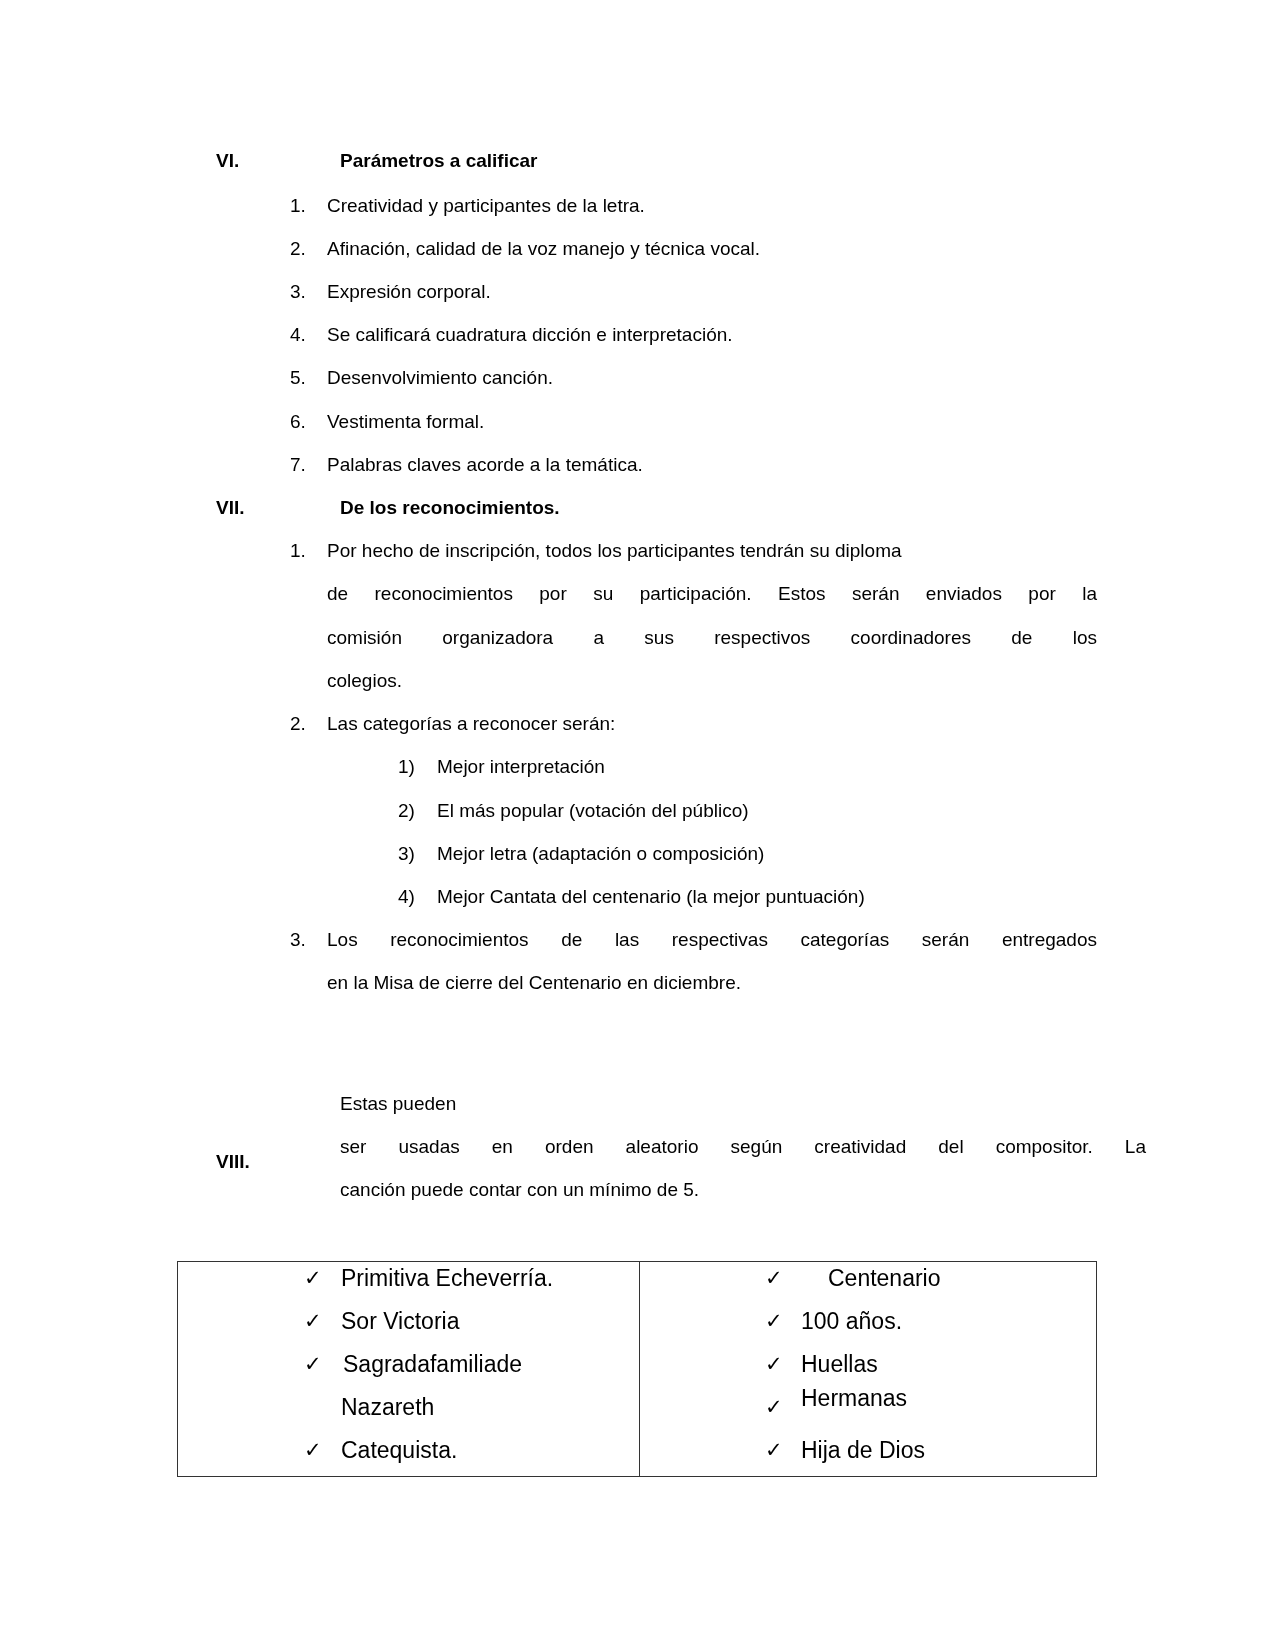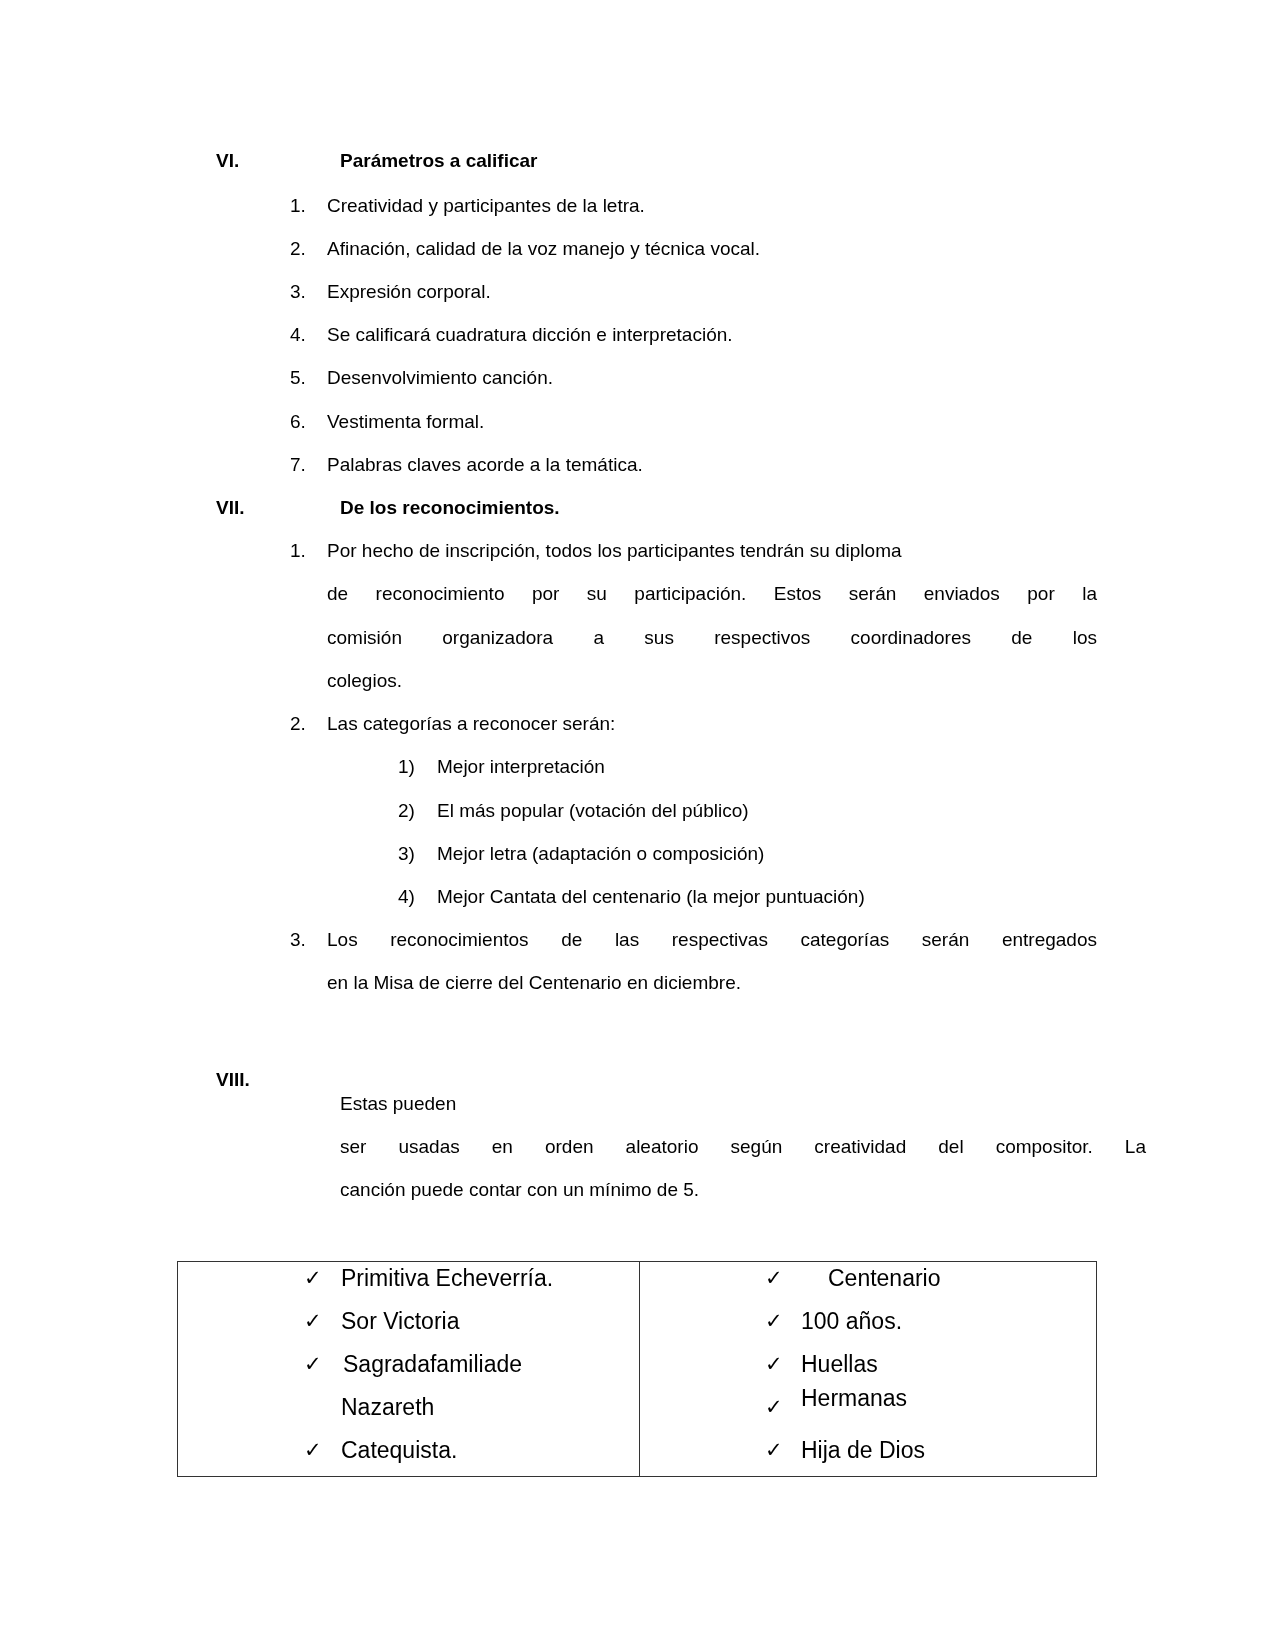--- a/index.html
+++ b/index.html
@@ -41,41 +41,41 @@
 <div class="line num" style="top:451px">7.</div>
 <div class="line text" style="top:451px">Palabras claves acorde a la temática.</div>
 
 <div class="line bold roman" style="top:494px">VII.</div>
 <div class="line bold heading" style="top:494px">De los reconocimientos.</div>
 
 <div class="line num" style="top:537px">1.</div>
 <div class="line text just" style="top:537px; width:770px">
     <span>Por hecho de inscripción, todos los participantes tendrán su diploma</span>
   </div>
-<div class="line text" style="top:580px; width:770px; text-align:justify; text-align-last:justify">de reconocimiento por su participación. Estos serán enviados por la</div>
+<div class="line text" style="top:580px; width:770px; text-align:justify; text-align-last:justify">de reconocimientos por su participación. Estos serán enviados por la</div>
 <div class="line text" style="top:624px; width:770px; text-align:justify; text-align-last:justify">comisión organizadora a sus respectivos coordinadores de los</div>
 <div class="line text" style="top:667px">colegios.</div>
 
 <div class="line num" style="top:710px">2.</div>
 <div class="line text" style="top:710px">Las categorías a reconocer serán:</div>
 
 <div class="line subnum" style="top:753px">1)</div>
 <div class="line subtext" style="top:753px">Mejor interpretación</div>
 <div class="line subnum" style="top:797px">2)</div>
 <div class="line subtext" style="top:797px">El más popular (votación del público)</div>
 <div class="line subnum" style="top:840px">3)</div>
 <div class="line subtext" style="top:840px">Mejor letra (adaptación o composición)</div>
 <div class="line subnum" style="top:883px">4)</div>
 <div class="line subtext" style="top:883px">Mejor Cantata del centenario (la mejor puntuación)</div>
 
 <div class="line num" style="top:926px">3.</div>
 <div class="line text" style="top:926px; width:770px; text-align:justify; text-align-last:justify">Los reconocimientos de las respectivas categorías serán entregados</div>
 <div class="line text" style="top:969px">en la Misa de cierre del Centenario en diciembre.</div>
 
-<div class="line bold roman" style="top:1066px">VIII.</div>
+<div class="line bold roman" style="top:1148px">VIII.</div>
 <div class="line heading" style="top:1090px; width:806px; display:flex; justify-content:space-between">
   <span>Estas pueden</span>
 </div>
 <div class="line heading" style="top:1133px; width:806px; text-align:justify; text-align-last:justify">ser usadas en orden aleatorio según creatividad del compositor. La</div>
 <div class="line heading" style="top:1176px">canción puede contar con un mínimo de 5.</div>
 
 <div class="table">
   <div class="divider"></div>
 
   <span class="check" style="left:126px; top:2px">✓</span>

